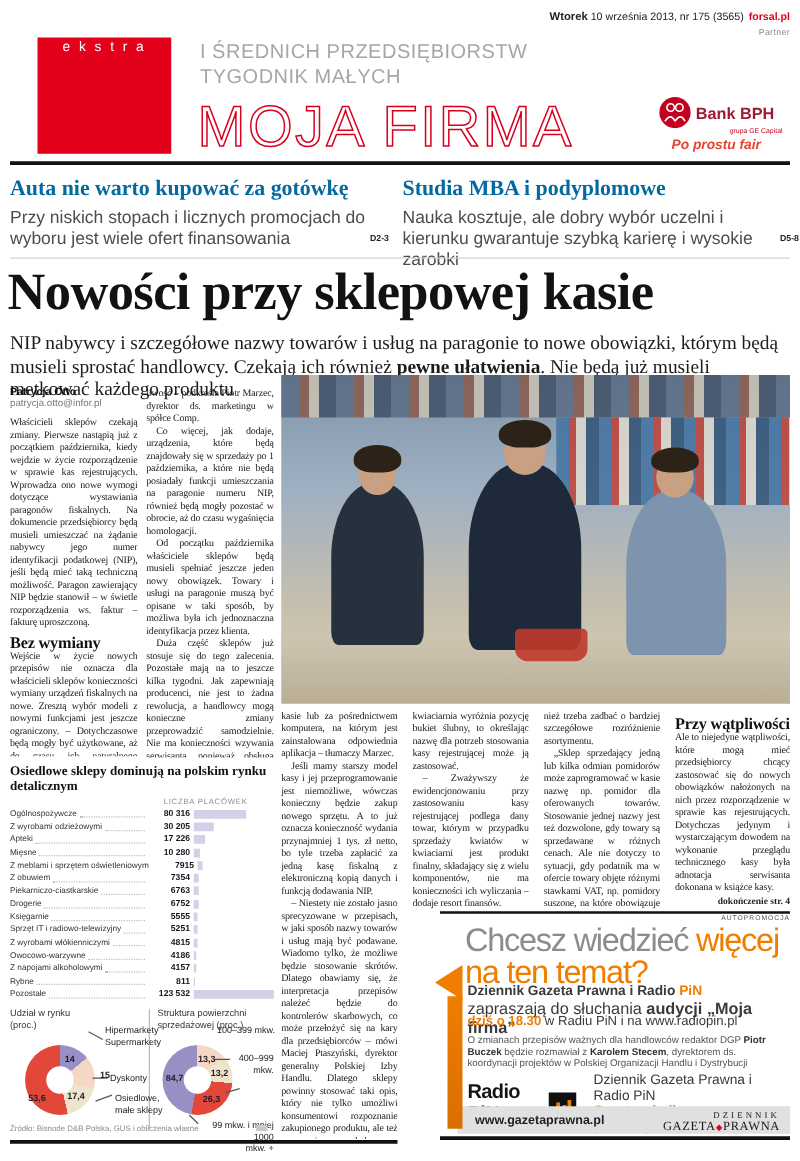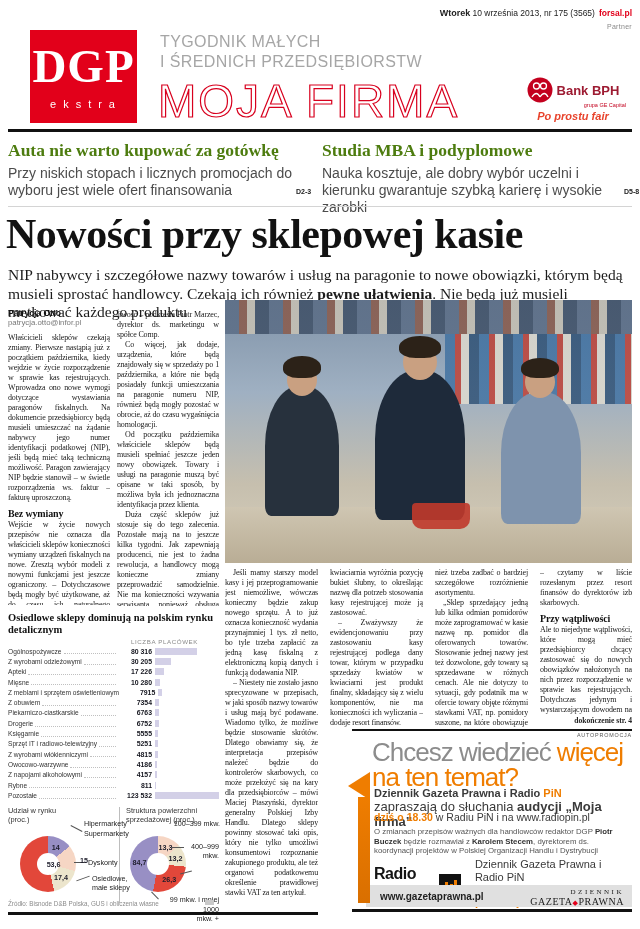--- a/index.html
+++ b/index.html
@@ -21,39 +21,39 @@
              -webkit-text-stroke:1.2px #d8001e;font-weight:normal;}
   #bph{right:8px;top:56px;width:118px;text-align:center;margin-top:21px;}
   #bph .row{display:flex;align-items:center;justify-content:center;gap:4px;}
   #bph .name{font-size:13px;font-weight:bold;color:#9d1b32;}
   #bph .grp{font-size:5.5px;color:#c3001e;text-align:right;margin:-1px 6px 2px 0;}
   #bph .slogan{font-size:11px;font-weight:bold;font-style:italic;color:#e8432c;}
   #mastrule{left:8px;top:129px;width:624px;height:2.5px;background:#111;}
   
   .teaser{top:140px;width:300px;}
   #teaser1{left:8px;} #teaser2{left:322px;}
-  .teaser h3{margin:0;font-family:"Liberation Serif","DejaVu Serif",serif;font-size:17.5px;color:#4d7c0f;}
+  .teaser h3{margin:0;font-family:"Liberation Serif","DejaVu Serif",serif;font-size:17.5px;color:#0369a1;}
   .teaser p{margin:4px 0 0;font-size:14px;line-height:17px;color:#4c4c4c;}
   .pageref{font-size:7px;font-weight:bold;color:#222;position:absolute;}
   #ref1{left:296px;top:188px;} #ref2{left:624px;top:188px;}
   #teaserule{left:8px;top:206px;width:624px;height:1px;background:#d4d4d4;}
   
   #headline{left:6px;top:210px;width:628px;font-family:"Liberation Serif","DejaVu Serif",serif;
             font-weight:bold;font-size:42px;letter-spacing:-.5px;color:#121212;}
   #lead{left:8px;top:266px;width:626px;font-family:"Liberation Serif","DejaVu Serif",serif;
         font-size:15.5px;line-height:18.5px;color:#1c1c1c;}
   
   #byline{left:8px;top:308px;width:102px;}
   #byline .nm{font-size:8.5px;font-weight:bold;color:#111;}
   #byline .em{font-size:7.8px;color:#787878;}
   .col{font-family:"Liberation Serif","DejaVu Serif",serif;font-size:8px;line-height:10px;
        letter-spacing:-.15px;text-align:justify;color:#191919;overflow:hidden;}
   .col p{margin:0;}
   .col p.ind{text-indent:8px;}
-  .col h4{margin:6px 0 1px;font-size:10px;font-family:"Liberation Serif","DejaVu Serif",serif;color:#111;}
+  .col h4{margin:6px 0 1px;font-size:13px;font-family:"Liberation Serif","DejaVu Serif",serif;color:#111;}
   #col1{left:8px;top:333px;width:102px;height:272px;}
   #col2{left:117px;top:310px;width:102px;height:296px;}
   #col3{left:225px;top:568px;width:93px;height:343px;}
   #col4{left:330px;top:568px;width:93px;height:160px;}
   #col5{left:435px;top:568px;width:93px;height:160px;}
   #col6{left:540px;top:568px;width:92px;height:148px;}
   #contin{left:540px;top:716px;width:92px;text-align:right;font-size:7.6px;font-weight:bold;
           font-family:"Liberation Serif","DejaVu Serif",serif;color:#222;}
   
   #photo{left:225px;top:300px;width:407px;height:263px;overflow:hidden;
@@ -124,26 +124,25 @@
   
   #botbar-left{left:8px;top:912px;width:310px;height:3px;background:#111;}
 </style>
 </head>
 <body>
 
 <div class="abs" id="dateline"><b>Wtorek</b><span> 10 września 2013, nr 175 (3565)</span><span id="forsal">forsal.pl</span></div>
 <div class="abs" id="partner">Partner</div>
 
 <div class="abs" id="dgpbox">
-  <div class="dgp">DGP</div>
   <div class="ekstra">ekstra</div>
 </div>
 <div class="abs" id="tagline">
+  <div>I ŚREDNICH PRZEDSIĘBIORSTW</div>
   <div>TYGODNIK MAŁYCH</div>
-  <div>I ŚREDNICH PRZEDSIĘBIORSTW</div>
 </div>
 <div class="abs" id="mojafirma">MOJA FIRMA</div>
 <div class="abs" id="bph">
   <div class="row">
     <svg width="26" height="26" viewBox="0 0 26 26">
       <circle cx="13" cy="13" r="12.5" fill="#c3001e"></circle>
       <circle cx="9.5" cy="9" r="3" fill="none" stroke="#fff" stroke-width="1.3"></circle>
       <circle cx="16.5" cy="9" r="3" fill="none" stroke="#fff" stroke-width="1.3"></circle>
       <path d="M5 20 q4.5 -7 8 0" fill="none" stroke="#fff" stroke-width="1.3"></path>
       <path d="M13 20 q4.5 -7 8 0" fill="none" stroke="#fff" stroke-width="1.3"></path>
@@ -180,35 +179,35 @@
   <h4>Bez wymiany</h4>
   <p>Wejście w życie nowych przepisów nie oznacza dla właścicieli sklepów konieczności wymiany urządzeń fiskalnych na nowe. Zresztą wybór modeli z nowymi funkcjami jest jeszcze ograniczony. – Dotychczasowe będą mogły być użytkowane, aż do czasu ich naturalnego zużycia, a drukowanie NIP-u nabywcy na paragonie będzie odbywało się tylko tam, gdzie kasa będzie miała taką moż-</p>
 </div>
 <div class="abs col" id="col2">
   <p>liwość – podkreśla Piotr Marzec, dyrektor ds. marketingu w spółce Comp.</p>
   <p class="ind">Co więcej, jak dodaje, urządzenia, które będą znajdowały się w sprzedaży po 1 października, a które nie będą posiadały funkcji umieszczania na paragonie numeru NIP, również będą mogły pozostać w obrocie, aż do czasu wygaśnięcia homologacji.</p>
   <p class="ind">Od początku października właściciele sklepów będą musieli spełniać jeszcze jeden nowy obowiązek. Towary i usługi na paragonie muszą być opisane w taki sposób, by możliwa była ich jednoznaczna identyfikacja przez klienta.</p>
   <p class="ind">Duża część sklepów już stosuje się do tego zalecenia. Pozostałe mają na to jeszcze kilka tygodni. Jak zapewniają producenci, nie jest to żadna rewolucja, a handlowcy mogą konieczne zmiany przeprowadzić samodzielnie. Nie ma konieczności wzywania serwisanta, ponieważ obsługa kas fiskalnych jest dziś już tak prosta jak telefonu komórkowego, wystarczy tylko postępować zgodnie z instrukcją. – Zmiany można wprowadzić bezpośrednio na</p>
 </div>
 <div class="abs col" id="col3">
+  <p>kasie lub za pośrednictwem komputera, na którym jest zainstalowana odpowiednia aplikacja – tłumaczy Marzec.</p>
   <p class="ind">Jeśli mamy starszy model kasy i jej przeprogramowanie jest niemożliwe, wówczas konieczny będzie zakup nowego sprzętu. A to już oznacza konieczność wydania przynajmniej 1 tys. zł netto, bo tyle trzeba zapłacić za jedną kasę fiskalną z elektroniczną kopią danych i funkcją dodawania NIP.</p>
   <p class="ind">– Niestety nie zostało jasno sprecyzowane w przepisach, w jaki sposób nazwy towarów i usług mają być podawane. Wiadomo tylko, że możliwe będzie stosowanie skrótów. Dlatego obawiamy się, że interpretacja przepisów należeć będzie do kontrolerów skarbowych, co może przełożyć się na kary dla przedsiębiorców – mówi Maciej Ptaszyński, dyrektor generalny Polskiej Izby Handlu. Dlatego sklepy powinny stosować taki opis, który nie tylko umożliwi konsumentowi rozpoznanie zakupionego produktu, ale też organowi podatkowemu określenie prawidłowej stawki VAT za ten artykuł.</p>
 
 </div>
 <div class="abs col" id="col4">
   <p>kwiaciarnia wyróżnia pozycję bukiet ślubny, to określając nazwę dla potrzeb stosowania kasy rejestrującej może ją zastosować.</p>
   <p class="ind">– Zważywszy że ewidencjonowaniu przy zastosowaniu kasy rejestrującej podlega dany towar, którym w przypadku sprzedaży kwiatów w kwiaciarni jest produkt finalny, składający się z wielu komponentów, nie ma konieczności ich wyliczania – dodaje resort finansów.</p>
 
 </div>
 <div class="abs col" id="col5">
   <p>nież trzeba zadbać o bardziej szczegółowe rozróżnienie asortymentu.</p>
   <p class="ind">„Sklep sprzedający jedną lub kilka odmian pomidorów może zaprogramować w kasie nazwę np. pomidor dla oferowanych towarów. Stosowanie jednej nazwy jest też dozwolone, gdy towary są sprzedawane w różnych cenach. Ale nie dotyczy to sytuacji, gdy podatnik ma w ofercie towary objęte różnymi stawkami VAT, np. pomidory suszone, na które obowiązuje 8 proc., oraz na gałązce objęte 5-proc. stawką”</p>
 </div>
 <div class="abs col" id="col6">
-  <p>– czytamy w liście rozesłanym przez resort finansów do dyrektorów izb skarbowych.</p>
   <h4>Przy wątpliwości</h4>
   <p>Ale to niejedyne wątpliwości, które mogą mieć przedsiębiorcy chcący zastosować się do nowych obowiązków nałożonych na nich przez rozporządzenie w sprawie kas rejestrujących. Dotychczas jedynym i wystarczającym dowodem na wykonanie przeglądu technicznego kasy była adnotacja serwisanta dokonana w książce kasy.</p>
 </div>
 <div class="abs" id="contin">dokończenie str. 4</div>
 
 <div class="abs" id="photo">
   <div class="shelf1"></div>
   <div class="shelf2"></div>
   <div class="counter"></div>
   <div class="fig" style="left:40px;top:86px;width:74px;height:130px;background:#27313d;"></div>
@@ -348,21 +347,21 @@
     </div>
   </div>
 
 <div class="abs pietitle" id="pie1-title">Udział w rynku (proc.)</div>
 <div class="abs pietitle" id="pie2-title">Struktura powierzchni sprzedażowej (proc.)</div>
 <div class="abs" id="piediv"></div>
 <div class="abs pie" id="pie1" style="background: conic-gradient(rgb(152, 143, 196) 0deg, rgb(152, 143, 196) 50.4deg, rgb(246, 214, 196) 50.4deg, rgb(246, 214, 196) 104.4deg, rgb(236, 229, 204) 104.4deg, rgb(236, 229, 204) 167.04deg, rgb(226, 71, 58) 167.04deg, rgb(226, 71, 58) 360deg);">
     <span class="pval" style="left: 35.8684px; top: 11.2788px;">14</span>
     <span class="pval" style="left: 64px; top: 23.9687px; text-align: right;">15</span>
     <span class="pval" style="left: 40.9021px; top: 41.2305px;">17,4</span>
-    <span class="pval" style="left: 9.63806px; top: 28px; padding-left: 48px;">53,6</span>
+    <span class="pval" style="left: 9.63806px; top: 42px;">53,6</span>
   </div>
 <div class="abs pie" id="pie2" style="background: conic-gradient(rgb(246, 214, 196) 0deg, rgb(246, 214, 196) 47.88deg, rgb(236, 229, 204) 47.88deg, rgb(236, 229, 204) 95.4deg, rgb(226, 71, 58) 95.4deg, rgb(226, 71, 58) 190.08deg, rgb(152, 143, 196) 190.08deg, rgb(152, 143, 196) 360deg);">
     <span class="pval" style="left: 35.4988px; top: 11.1098px;">13,3</span>
     <span class="pval" style="left: 45.5393px; top: 22.179px;">13,2</span>
     <span class="pval" style="left: 39.1884px; top: 42.7082px;">26,3</span>
     <span class="pval" style="left: 9.59145px; top: 26.3765px;">84,7</span>
   </div>
 
 <span class="abs plabel" style="left:84px;top:820px;">Hipermarkety</span>
 <span class="abs plabel" style="left:84px;top:830px;">Supermarkety</span>

